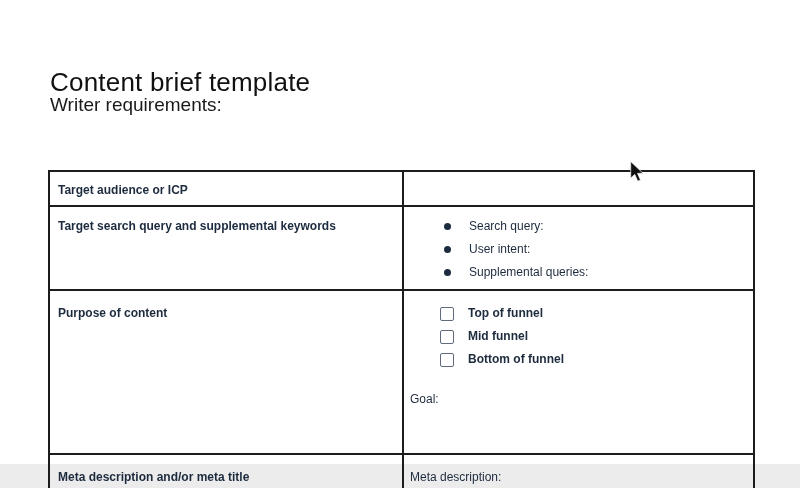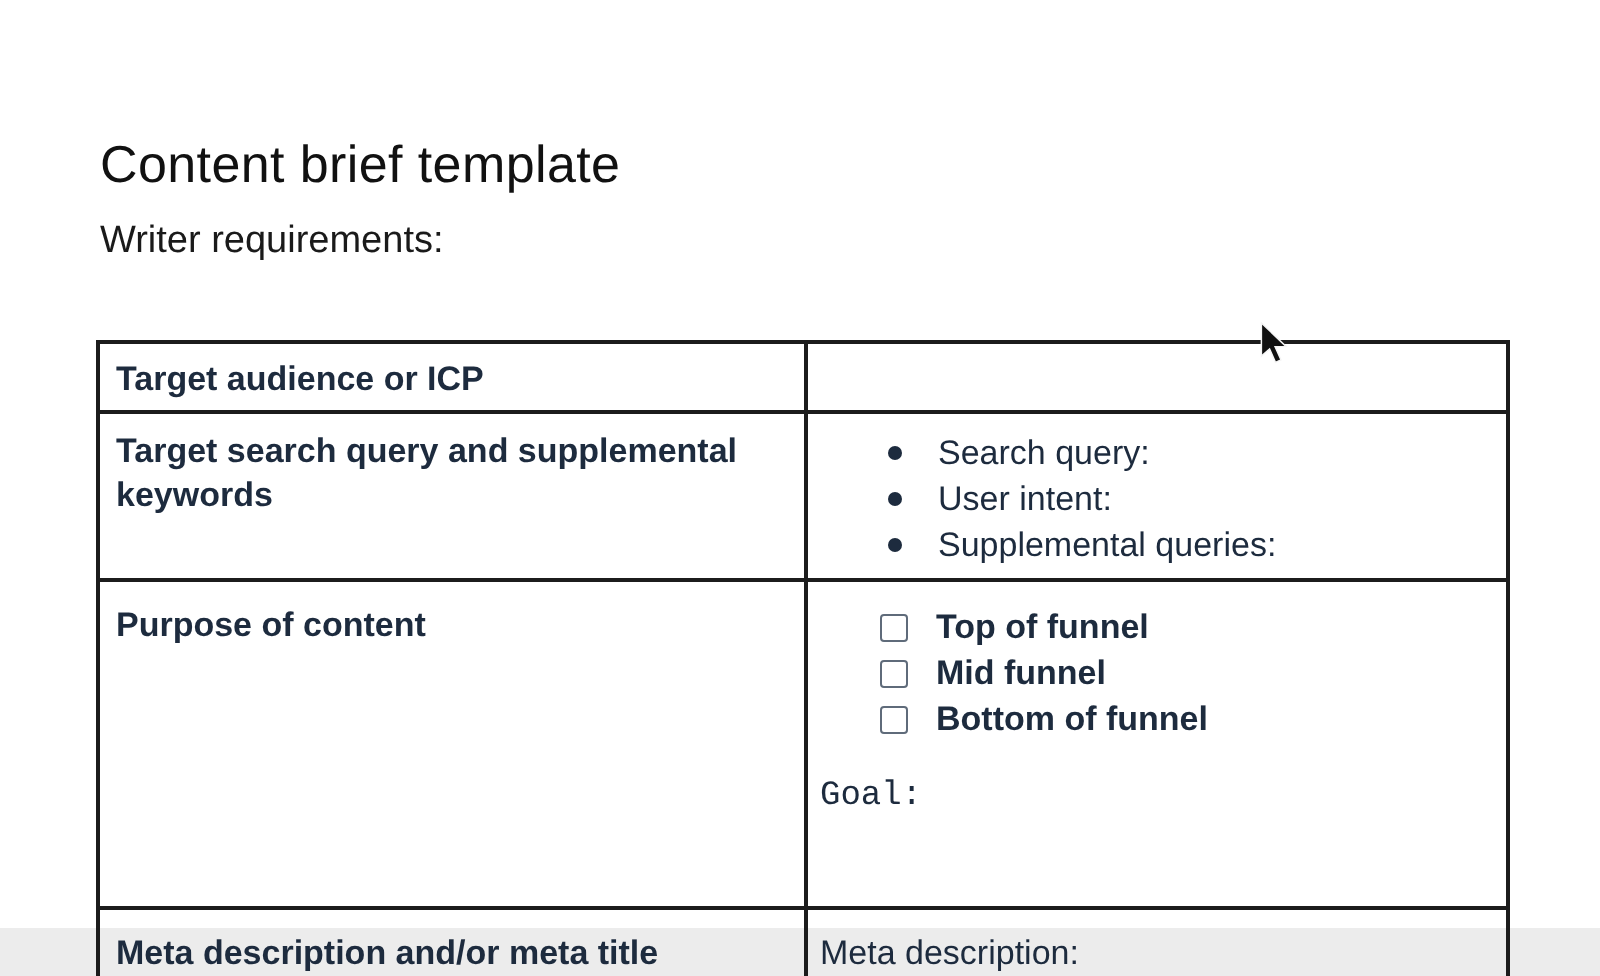--- a/index.html
+++ b/index.html
@@ -11,44 +11,44 @@
   }
   *{margin:0;padding:0;box-sizing:border-box;}
   html,body{width:800px;height:488px;overflow:hidden;background:#ffffff;
     font-family:"Liberation Sans","DejaVu Sans",sans-serif;}
   .page{position:relative;width:800px;height:488px;background:#ffffff;overflow:hidden;}
 
   .gray-band{position:absolute;left:0;top:464px;width:800px;height:24px;background:var(--band);}
 
   .doc-title{position:absolute;left:50px;top:42px;font-size:26px;font-weight:400;
     color:var(--black);letter-spacing:0.2px;margin-top:25px;}
-  .doc-subtitle{position:absolute;left:50px;top:110px;font-size:19px;font-weight:400;color:#1a1a1a;}
+  .doc-subtitle{position:absolute;left:50px;top:94px;font-size:19px;font-weight:400;color:#1a1a1a;}
 
   table.brief{position:absolute;left:48px;top:170px;width:705px;border-collapse:collapse;
     table-layout:fixed;background:transparent;}
   table.brief td{border:2px solid var(--border);vertical-align:top;background:transparent;
-    font-size:17px;color:var(--ink);line-height:22px;}
+    font-size:12px;color:var(--ink);line-height:22px;}
   td.c-label{width:354px;font-weight:700;padding:7px 14px 4px 8px;}
   td.c-value{width:351px;font-weight:400;padding:7px 8px 4px 6px;}
 
   tr.r1 td{height:35px;}
   tr.r2 td{height:84px;padding-top:8px;}
   tr.r3 td{height:164px;padding-top:11px;}
   tr.r4 td{height:120px;padding-top:11px;}
 
   ul.bullet-list{list-style:none;}
   ul.bullet-list li{position:relative;padding-left:59px;line-height:23px;}
   ul.bullet-list li .dot{position:absolute;left:34px;top:8px;width:7px;height:7px;
     border-radius:50%;background:var(--ink);}
 
   .chk-row{display:flex;align-items:center;line-height:23px;padding-left:30px;font-weight:bold;}
   .chk-box{flex:0 0 auto;width:14px;height:14px;border:1.5px solid var(--chk);
     border-radius:2px;margin-right:14px;background:transparent;}
 
-  .goal-line{margin-top:17px;line-height:22px;font-family:Liberation Mono, monospace;}
+  .goal-line{margin-top:17px;line-height:22px;}
   .meta-note{margin-top:21px;font-style:italic;font-weight:400;color:#1c1c1c;line-height:22px;}
 
   .cursor{position:absolute;left:630px;top:161px;width:14px;height:21px;pointer-events:none;}
 </style>
 </head>
 <body>
 
 <div class="page">
 
   <div class="gray-band"></div>

